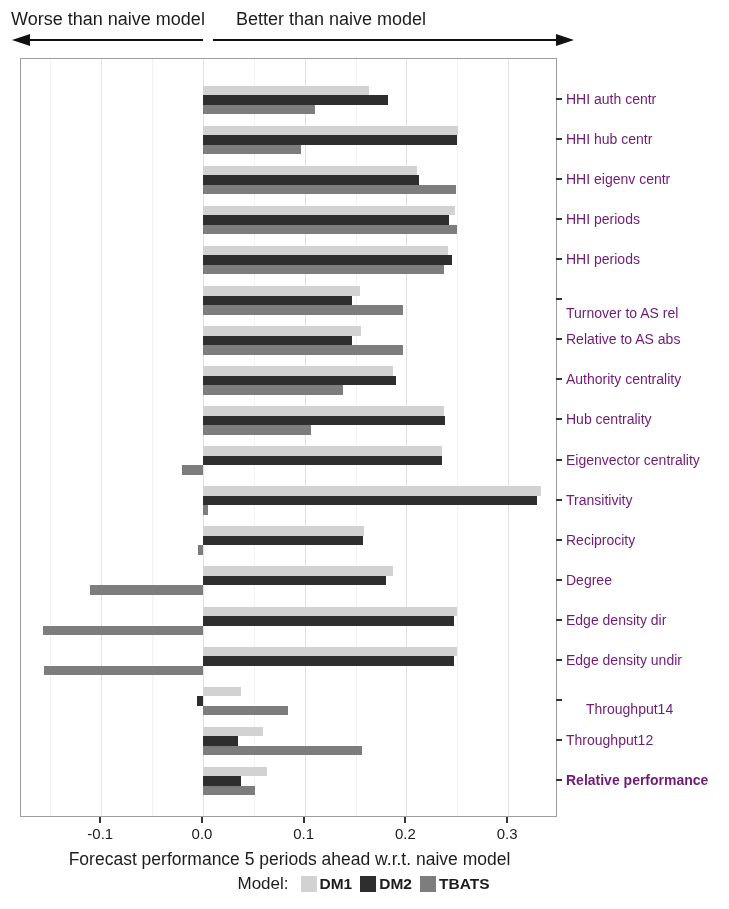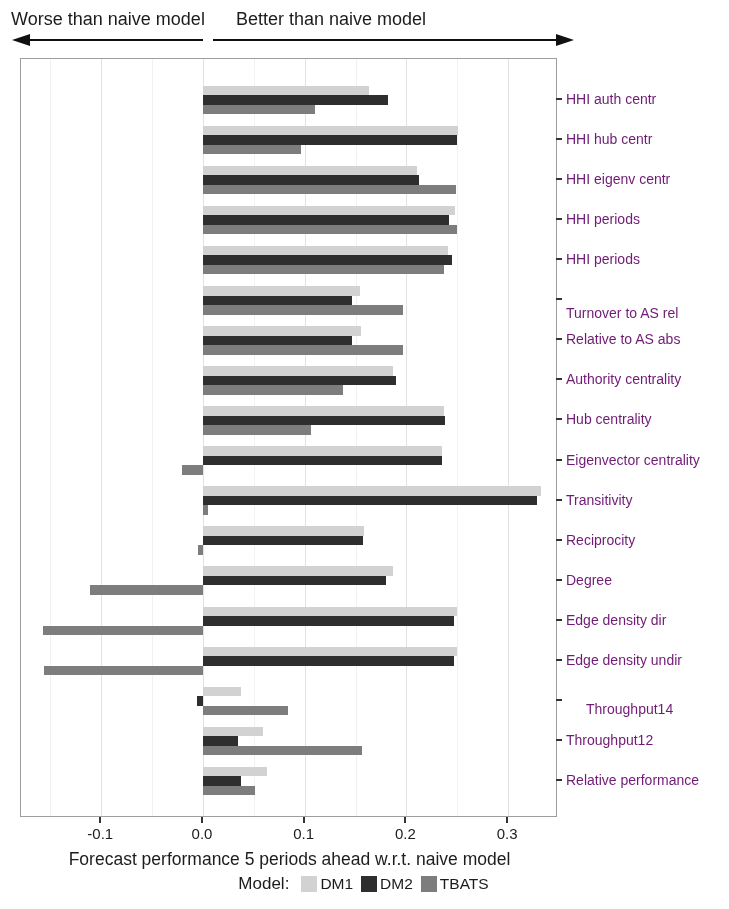--- a/index.html
+++ b/index.html
@@ -147,42 +147,42 @@
       <div class="ylab" style="left: 566px; top: 370.42px;">Authority centrality</div>
       <div class="ylab" style="left: 566px; top: 410.48px;">Hub centrality</div>
       <div class="ylab" style="left: 566px; top: 450.54px;">Eigenvector centrality</div>
       <div class="ylab" style="left: 566px; top: 490.6px;">Transitivity</div>
       <div class="ylab" style="left: 566px; top: 530.66px;">Reciprocity</div>
       <div class="ylab" style="left: 566px; top: 570.72px;">Degree</div>
       <div class="ylab" style="left: 566px; top: 610.78px;">Edge density dir</div>
       <div class="ylab" style="left: 566px; top: 650.84px;">Edge density undir</div>
       <div class="ylab" style="left: 566px; top: 700px; margin-left: 20px;">Throughput14</div>
       <div class="ylab" style="left: 566px; top: 730.96px;">Throughput12</div>
-      <div class="ylab" style="left: 566px; top: 771.02px;">Relative performance</div>
+      <div class="ylab" style="left: 566px; top: 771.02px; font-weight: bold;">Relative performance</div>
     </div>
   <div id="xticks">
       <div class="xtick" style="left: 99.3px; top: 817px;"></div>
       <div class="xtick" style="left: 201px; top: 817px;"></div>
       <div class="xtick" style="left: 302.7px; top: 817px;"></div>
       <div class="xtick" style="left: 404.4px; top: 817px;"></div>
       <div class="xtick" style="left: 506.1px; top: 817px;"></div>
     </div>
   <div id="xlabels">
       <div class="xlab" style="left: 76.3px; top: 825px;">-0.1</div>
       <div class="xlab" style="left: 178px; top: 825px;">0.0</div>
       <div class="xlab" style="left: 279.7px; top: 825px;">0.1</div>
       <div class="xlab" style="left: 381.4px; top: 825px;">0.2</div>
       <div class="xlab" style="left: 483.1px; top: 825px;">0.3</div>
     </div>
 
   <div class="axis-title">Forecast performance 5 periods ahead w.r.t. naive model</div>
 
   <div class="legend">
     <span class="legend-title">Model:</span>
-    <span id="legend-items" style="display:flex;align-items:center;gap:6px;">
+    <span id="legend-items" style="display:flex;align-items:center;gap:6px;font-weight:bold;">
         <span class="legend-item">
           <span class="legend-swatch" style="background: rgb(210, 210, 210);"></span>
           <span class="legend-label">DM1</span>
         </span>
         <span class="legend-item">
           <span class="legend-swatch" style="background: rgb(46, 46, 46);"></span>
           <span class="legend-label">DM2</span>
         </span>
         <span class="legend-item">
           <span class="legend-swatch" style="background: rgb(125, 125, 125);"></span>

